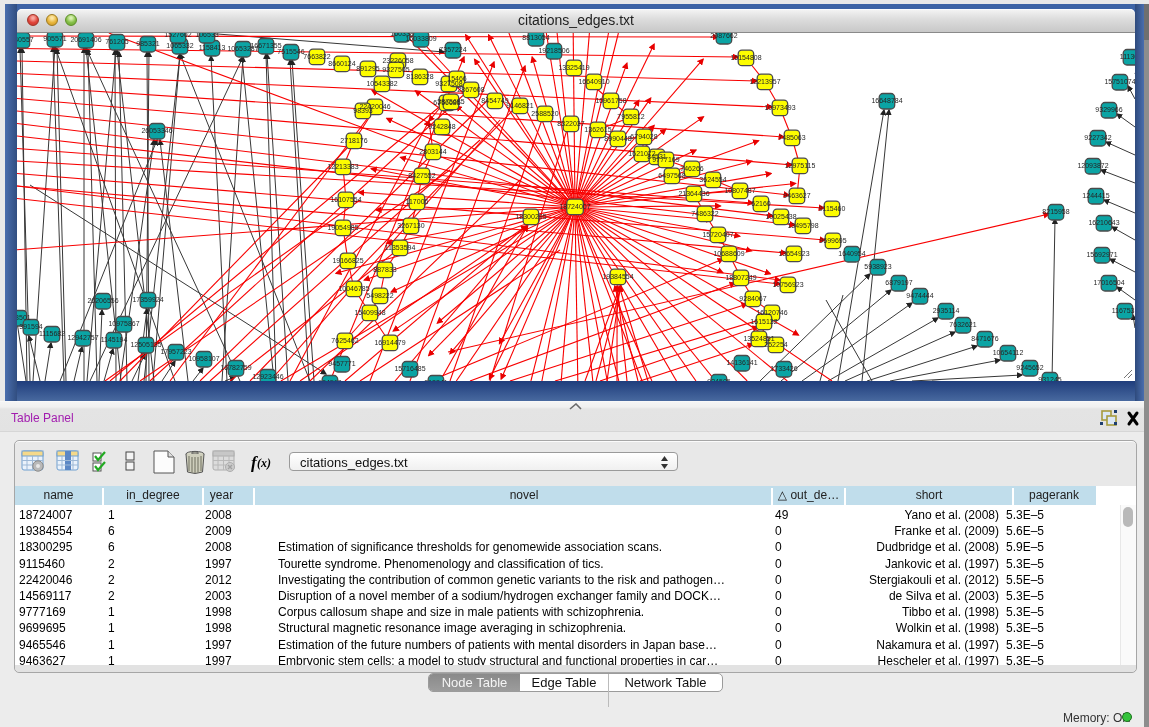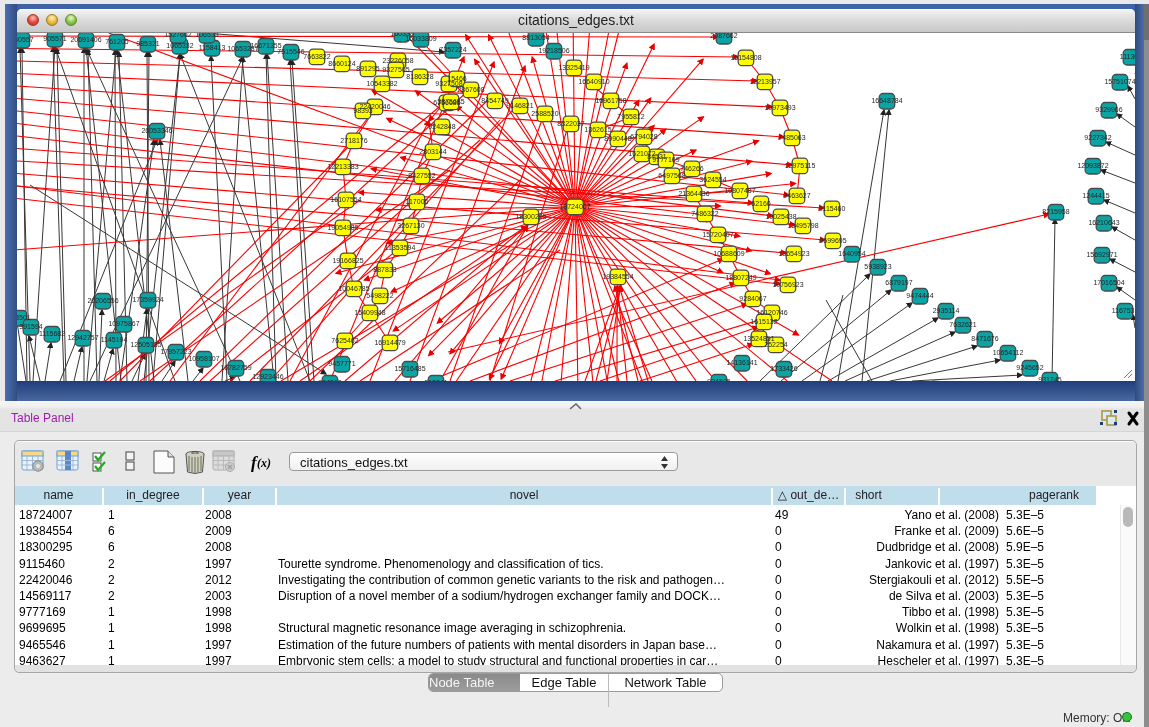--- a/index.html
+++ b/index.html
@@ -40,21 +40,21 @@
 .c0{left:4px;width:85px} .c1{left:93px;width:95px} .c2{left:190px;width:70px}
 .c3{left:263px;width:494px} .c4{left:760px;width:70px}
 .c5{left:818px;width:166px;text-align:right} .c6{left:991px;width:90px}
 
 #sb{position:absolute;left:1120px;top:505px;width:16px;height:160px;background:#fafafa;border-left:1px solid #e8e8e8}
 #sbt{position:absolute;left:1123px;top:507px;width:10px;height:20px;background:#b9b9b9;border-radius:5px}
 
 #pbot{position:absolute;left:15px;top:665px;width:1121px;height:7px;background:#e2e2e2;border-radius:0 0 5px 5px}
 
 #tabs{position:absolute;left:428px;top:673px;width:295px;height:19px;background:#fff;border:1px solid #9b9b9b;border-radius:5px;font-size:13px}
-#seg1{position:absolute;left:0;top:0;width:91px;height:17px;background:linear-gradient(#8a8a8a,#9c9c9c);border-radius:4px 0 0 4px;color:#f5f5f5;line-height:17px}
+#seg1{position:absolute;left:0;top:0;width:91px;height:17px;background:linear-gradient(#8a8a8a,#9c9c9c);border-radius:4px 0 0 4px;color:#f5f5f5;text-align:center;line-height:17px}
 #seg2{position:absolute;left:91px;top:0;width:89px;height:33px;color:#111;text-align:center;line-height:17px;border-right:1px solid #bbb}
 #seg3{position:absolute;left:180px;top:0;width:113px;height:17px;color:#111;text-align:center;line-height:17px}
 
 #mem{position:absolute;left:1063px;top:711px;font-size:12px;color:#333}
 #memdot{position:absolute;left:1122px;top:712px;width:10px;height:10px;border-radius:50%;background:#35c33c;border:1px solid #1d701d}
 </style></head>
 <body>
 <div id="stage">
 <div id="stripT"></div>
 <div id="blue"></div>
@@ -670,24 +670,24 @@
       <span>citations_edges.txt</span>
  <svg style="position:absolute;right:8px;top:3px" width="9" height="13">
   <path d="M4.5 0 L8 5 L1 5 Z" fill="#333"></path>
         <path d="M4.5 13 L8 8 L1 8 Z" fill="#333"></path>
  </svg>
 </div>
 <div id="tbodybg"></div>
 <div id="thead">
  <span class="h" style="left:0;width:89px">name</span>
  <span class="h" style="left:89px;width:100px">in_degree</span>
- <span class="h" style="left:189px;width:73px">year</span>
+ <span class="h" style="left:175px;width:65px">year</span>
  <span class="h" style="left:262px;width:496px">novel</span>
  <span class="h" style="left:758px;width:73px">△ out_de…</span>
- <span class="h" style="left:784px;width:141px">short</span>
+ <span class="h" style="left:831px;width:168px">short</span>
  <span class="h" style="left:997px;width:84px;border-right:none">pagerank</span>
 </div>
 <div style="position:absolute;left:15px;top:505px;width:1104px;height:160px;background:#fff"></div>
 <div style="position:absolute;left:15px;top:505px;font-size:12px;color:#000">
       <div class="tr" style="top:3px">
         <span class="c0">18724007</span>
         <span class="c1">1</span>
         <span class="c2">2008</span>
         <span class="c4">49</span>
         <span class="c5">Yano et al. (2008)</span>
@@ -698,20 +698,21 @@
         <span class="c1">6</span>
         <span class="c2">2009</span>
         <span class="c4">0</span>
         <span class="c5">Franke et al. (2009)</span>
         <span class="c6">5.6E–5</span>
       </div>
       <div class="tr" style="top:35.4px">
         <span class="c0">18300295</span>
         <span class="c1">6</span>
         <span class="c2">2008</span>
+        <span class="c3">Estimation of significance thresholds for genomewide association scans.</span>
         <span class="c4">0</span>
         <span class="c5">Dudbridge et al. (2008)</span>
         <span class="c6">5.9E–5</span>
       </div>
       <div class="tr" style="top:51.599999999999994px">
         <span class="c0">9115460</span>
         <span class="c1">2</span>
         <span class="c2">1997</span>
         <span class="c3">Tourette syndrome. Phenomenology and classification of tics.</span>
         <span class="c4">0</span>
@@ -733,20 +734,21 @@
         <span class="c2">2003</span>
         <span class="c3">Disruption of a novel member of a sodium/hydrogen exchanger family and DOCK…</span>
         <span class="c4">0</span>
         <span class="c5">de Silva et al. (2003)</span>
         <span class="c6">5.3E–5</span>
       </div>
       <div class="tr" style="top:100.2px">
         <span class="c0">9777169</span>
         <span class="c1">1</span>
         <span class="c2">1998</span>
+        <span class="c3">Corpus callosum shape and size in male patients with schizophrenia.</span>
         <span class="c4">0</span>
         <span class="c5">Tibbo et al. (1998)</span>
         <span class="c6">5.3E–5</span>
       </div>
       <div class="tr" style="top:116.4px">
         <span class="c0">9699695</span>
         <span class="c1">1</span>
         <span class="c2">1998</span>
         <span class="c3">Structural magnetic resonance image averaging in schizophrenia.</span>
         <span class="c4">0</span>

